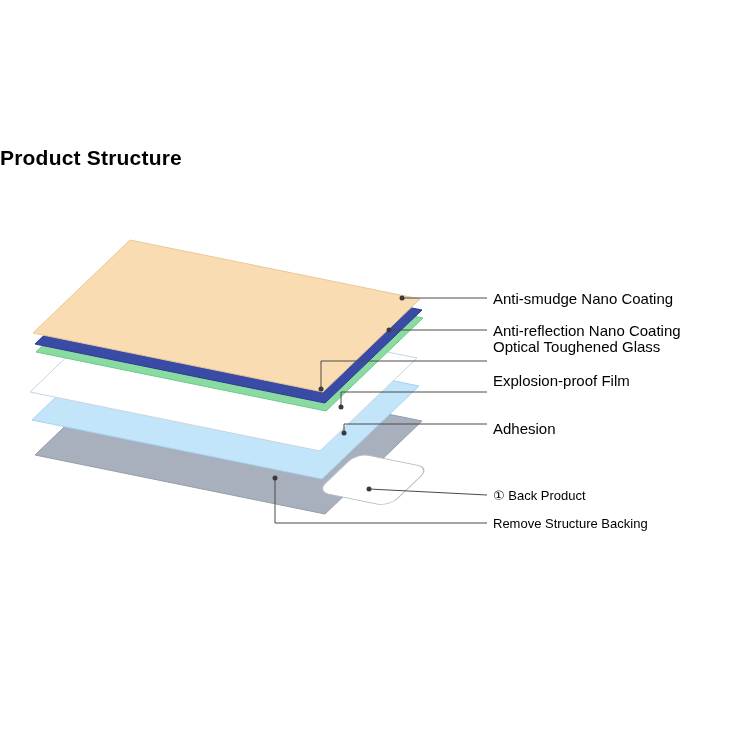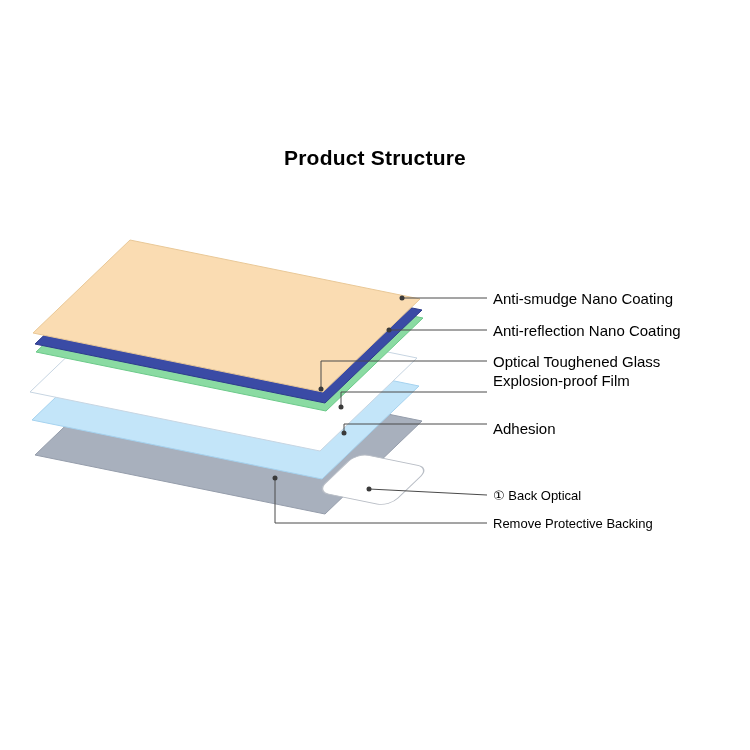--- a/index.html
+++ b/index.html
@@ -7,21 +7,20 @@
     position:relative;
     width:750px; height:750px;
     background:#ffffff;
     overflow:hidden;
     font-family:"Liberation Sans","DejaVu Sans",sans-serif;
   }
   .title {
     position:absolute;
     top:146px; left:0; width:100%;
     margin:0;
-    text-align:center;
     font-size:21px;
     font-weight:bold;
     color:#000000;
     letter-spacing:0.2px;
   }
   .diagram-svg { position:absolute; left:0; top:0; }
   .label {
     position:absolute;
     left:493px;
     transform:translateY(-50%);
@@ -69,19 +68,19 @@
     <circle cx="389" cy="330" r="2.5" fill="#3A3A3A"></circle>
     <circle cx="321" cy="389" r="2.5" fill="#3A3A3A"></circle>
     <circle cx="341" cy="407" r="2.5" fill="#3A3A3A"></circle>
     <circle cx="344" cy="433" r="2.5" fill="#3A3A3A"></circle>
     <circle cx="369" cy="489" r="2.5" fill="#3A3A3A"></circle>
     <circle cx="275" cy="478" r="2.5" fill="#3A3A3A"></circle>
   </svg>
 
   <div class="label" style="top:330px">Anti-reflection Nano Coating</div>
   <div class="label" style="top:298px">Anti-smudge Nano Coating</div>
-  <div class="label" style="top:361px">Optical Toughened Glass</div>
+  <div class="label" style="top:346px">Optical Toughened Glass</div>
   <div class="label" style="top:380px">Explosion-proof Film</div>
   <div class="label" style="top:428px">Adhesion</div>
-  <div class="label small" style="top:495px">① Back Optical</div>
-  <div class="label small" style="top:523px">Remove Protective Backing</div>
+  <div class="label small" style="top:495px">① Back Product</div>
+  <div class="label small" style="top:523px">Remove Structure Backing</div>
 
 </div>
 
 </body></html>

